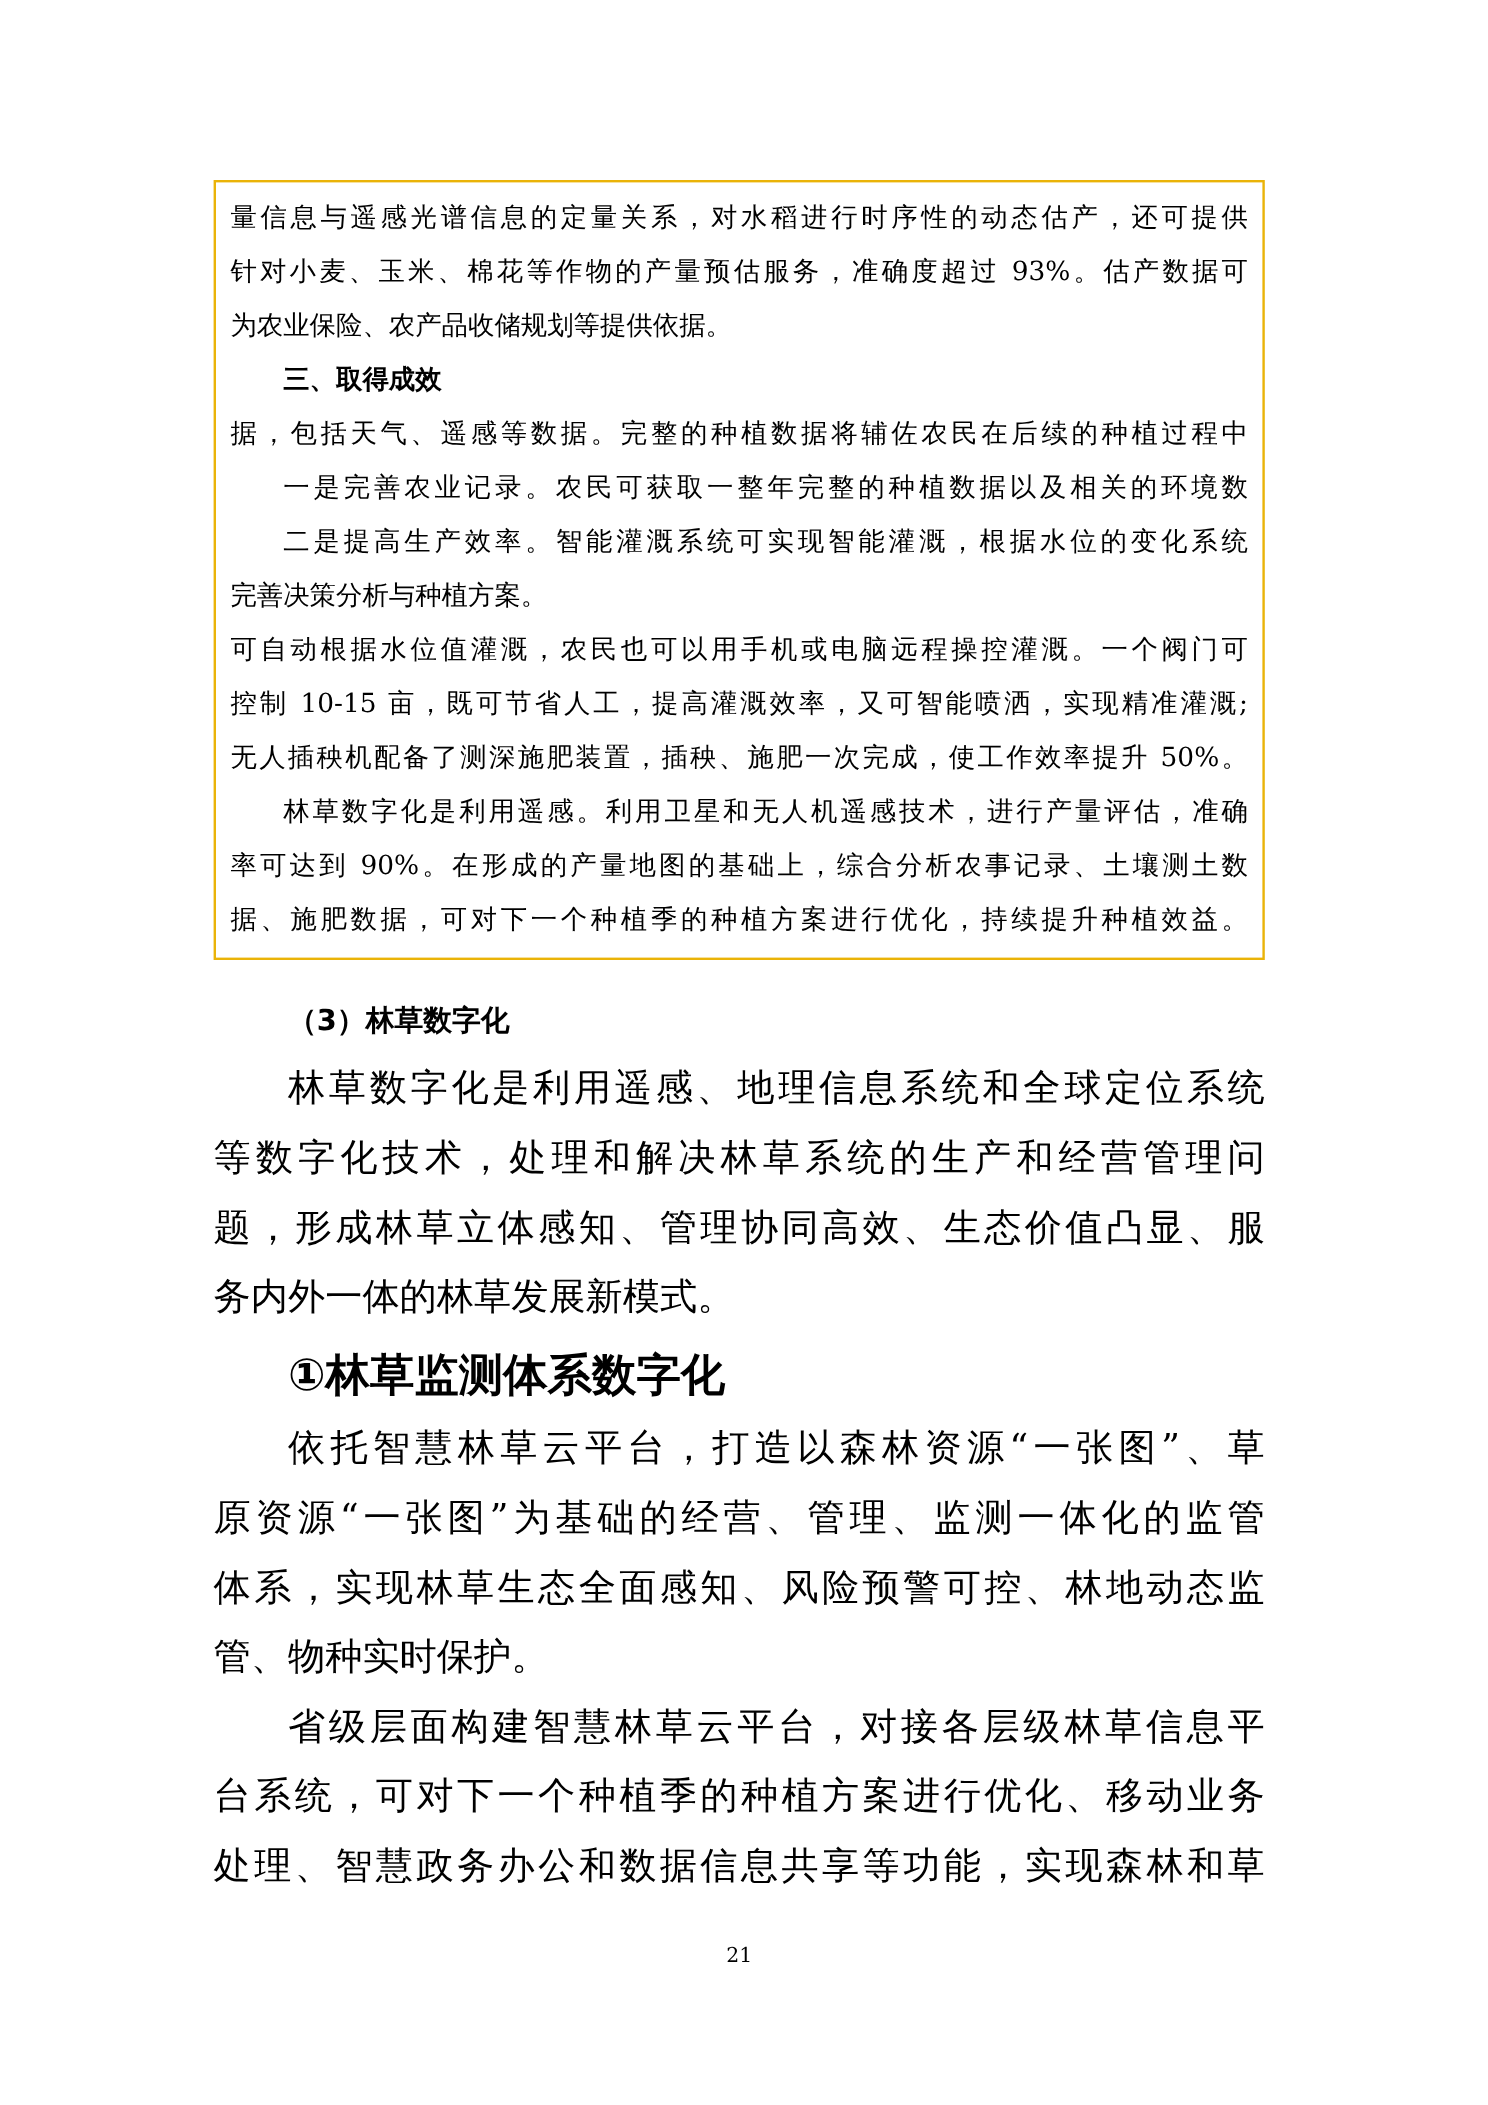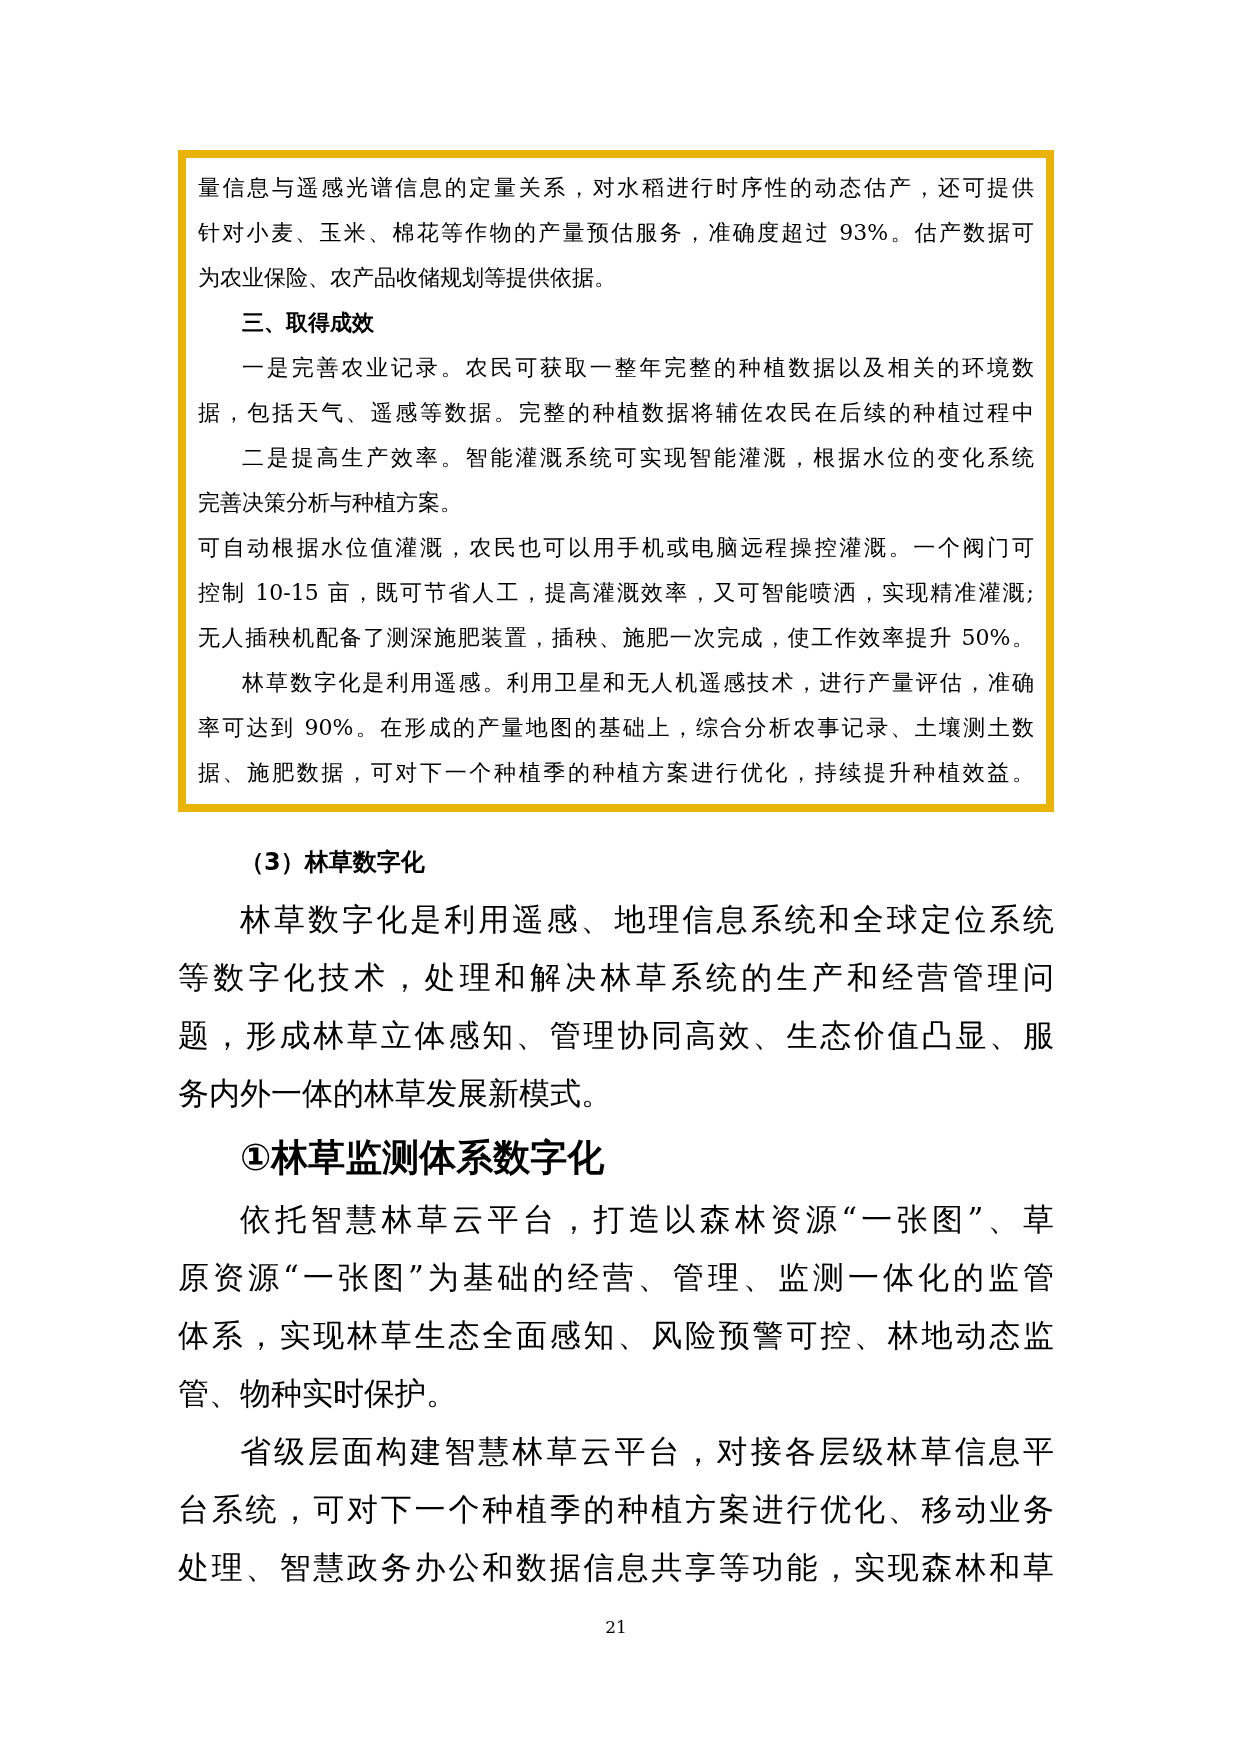--- a/index.html
+++ b/index.html
@@ -20,21 +20,21 @@
     position: absolute;
     left: 178px;
     top: 150px;
     width: 876px;
   }
 
   
   .case-box {
     box-sizing: border-box;
     width: 876px;
-    border: 8px solid #eab308;
+    border: 2px solid #eab308;
     padding: 7px 12px 9px 12px;
   }
   .bline {
     font-size: 22px;
     line-height: 45px;
     text-align: justify;
   }
   .bline.j { text-align-last: justify; }
   .bline.last { text-align-last: left; }
   .bline.ind { padding-left: 44px; }
@@ -65,40 +65,40 @@
   .sub-heading {
     margin: 14px 0 10px 0;
     padding-left: 62px;
     font-family: "DejaVu Sans", sans-serif;
     font-weight: bold;
     font-size: 37px;
     line-height: 44px;
   }
 
   .page-number {
-    margin-top: 20px;
+    margin-top: 35px;
     text-align: center;
     font-size: 17px;
     line-height: 22px;
     font-family: "DejaVu Serif", serif;
   }
 </style>
 </head>
 <body>
 
 <div class="page">
   <div class="content">
 
     <div class="case-box">
       <div class="bline j">量信息与遥感光谱信息的定量关系，对水稻进行时序性的动态估产，还可提供</div>
       <div class="bline j">针对小麦、玉米、棉花等作物的产量预估服务，准确度超过 93%。估产数据可</div>
       <div class="bline last">为农业保险、农产品收储规划等提供依据。</div>
       <div class="bline bhead ind">三、取得成效</div>
+      <div class="bline j">据，包括天气、遥感等数据。完整的种植数据将辅佐农民在后续的种植过程中</div>
       <div class="bline j ind">一是完善农业记录。农民可获取一整年完整的种植数据以及相关的环境数</div>
-      <div class="bline j">据，包括天气、遥感等数据。完整的种植数据将辅佐农民在后续的种植过程中</div>
       <div class="bline j ind">二是提高生产效率。智能灌溉系统可实现智能灌溉，根据水位的变化系统</div>
       <div class="bline last">完善决策分析与种植方案。</div>
       <div class="bline j">可自动根据水位值灌溉，农民也可以用手机或电脑远程操控灌溉。一个阀门可</div>
       <div class="bline j">控制 10-15 亩，既可节省人工，提高灌溉效率，又可智能喷洒，实现精准灌溉;</div>
       <div class="bline j">无人插秧机配备了测深施肥装置，插秧、施肥一次完成，使工作效率提升 50%。</div>
       <div class="bline j ind">林草数字化是利用遥感。利用卫星和无人机遥感技术，进行产量评估，准确</div>
       <div class="bline j">率可达到 90%。在形成的产量地图的基础上，综合分析农事记录、土壤测土数</div>
       <div class="bline j">据、施肥数据，可对下一个种植季的种植方案进行优化，持续提升种植效益。</div>
     </div>
 

